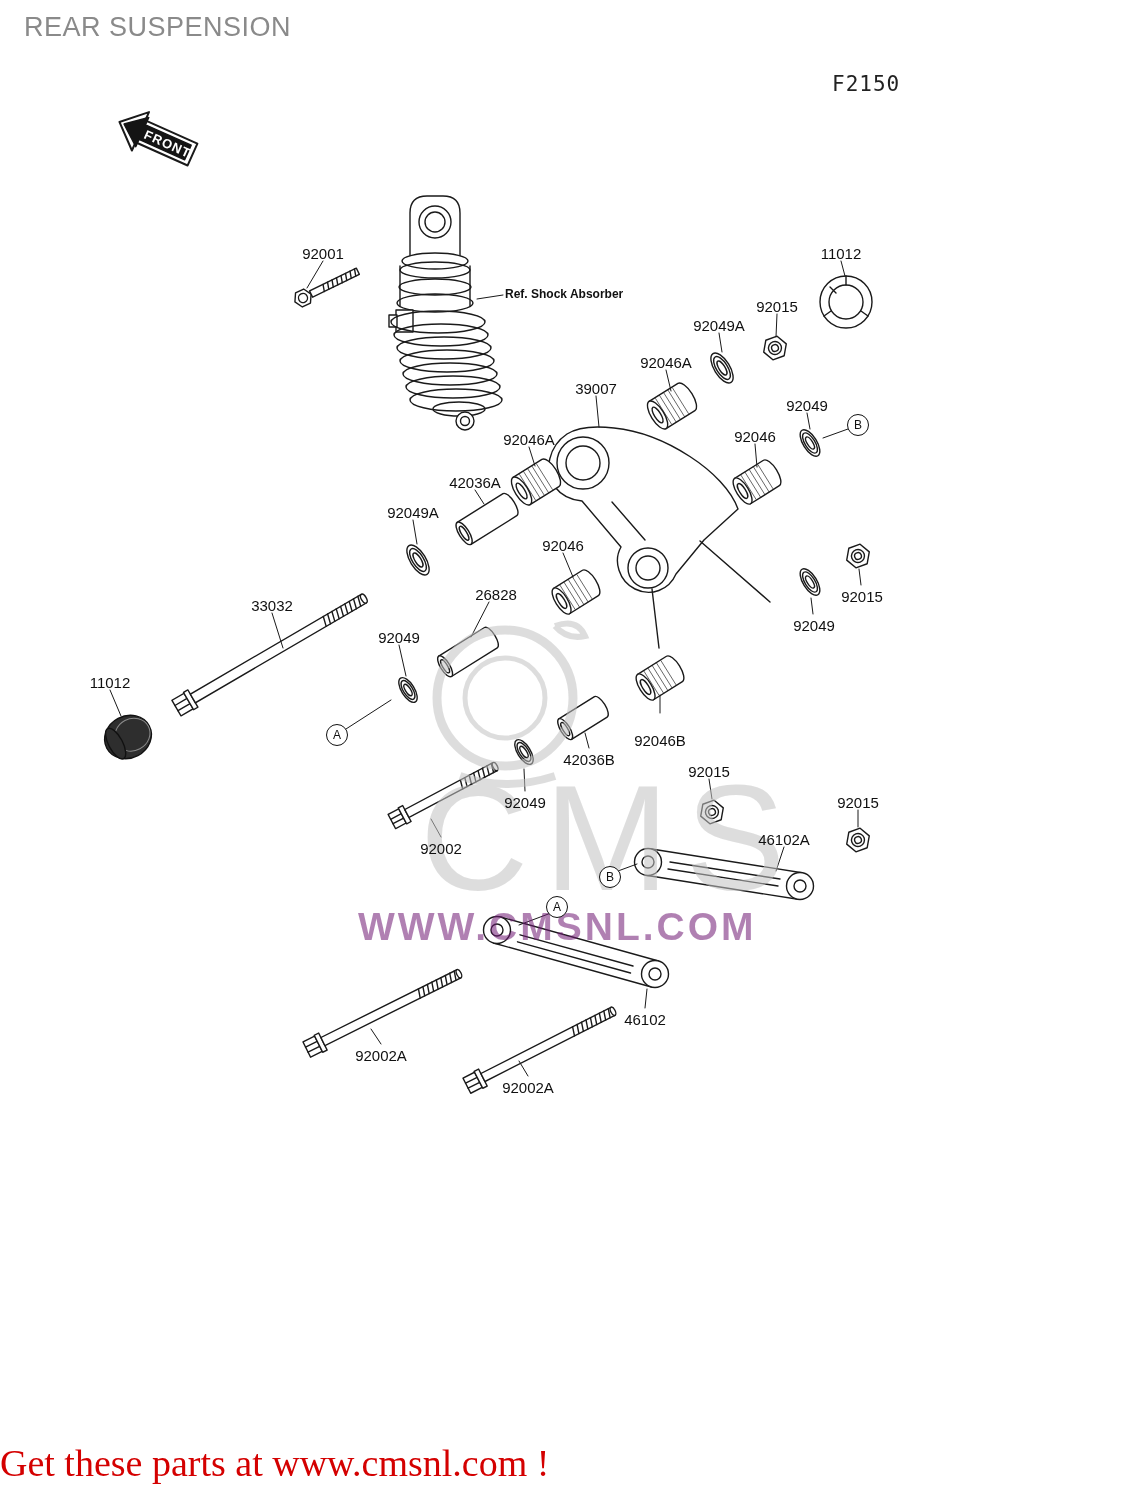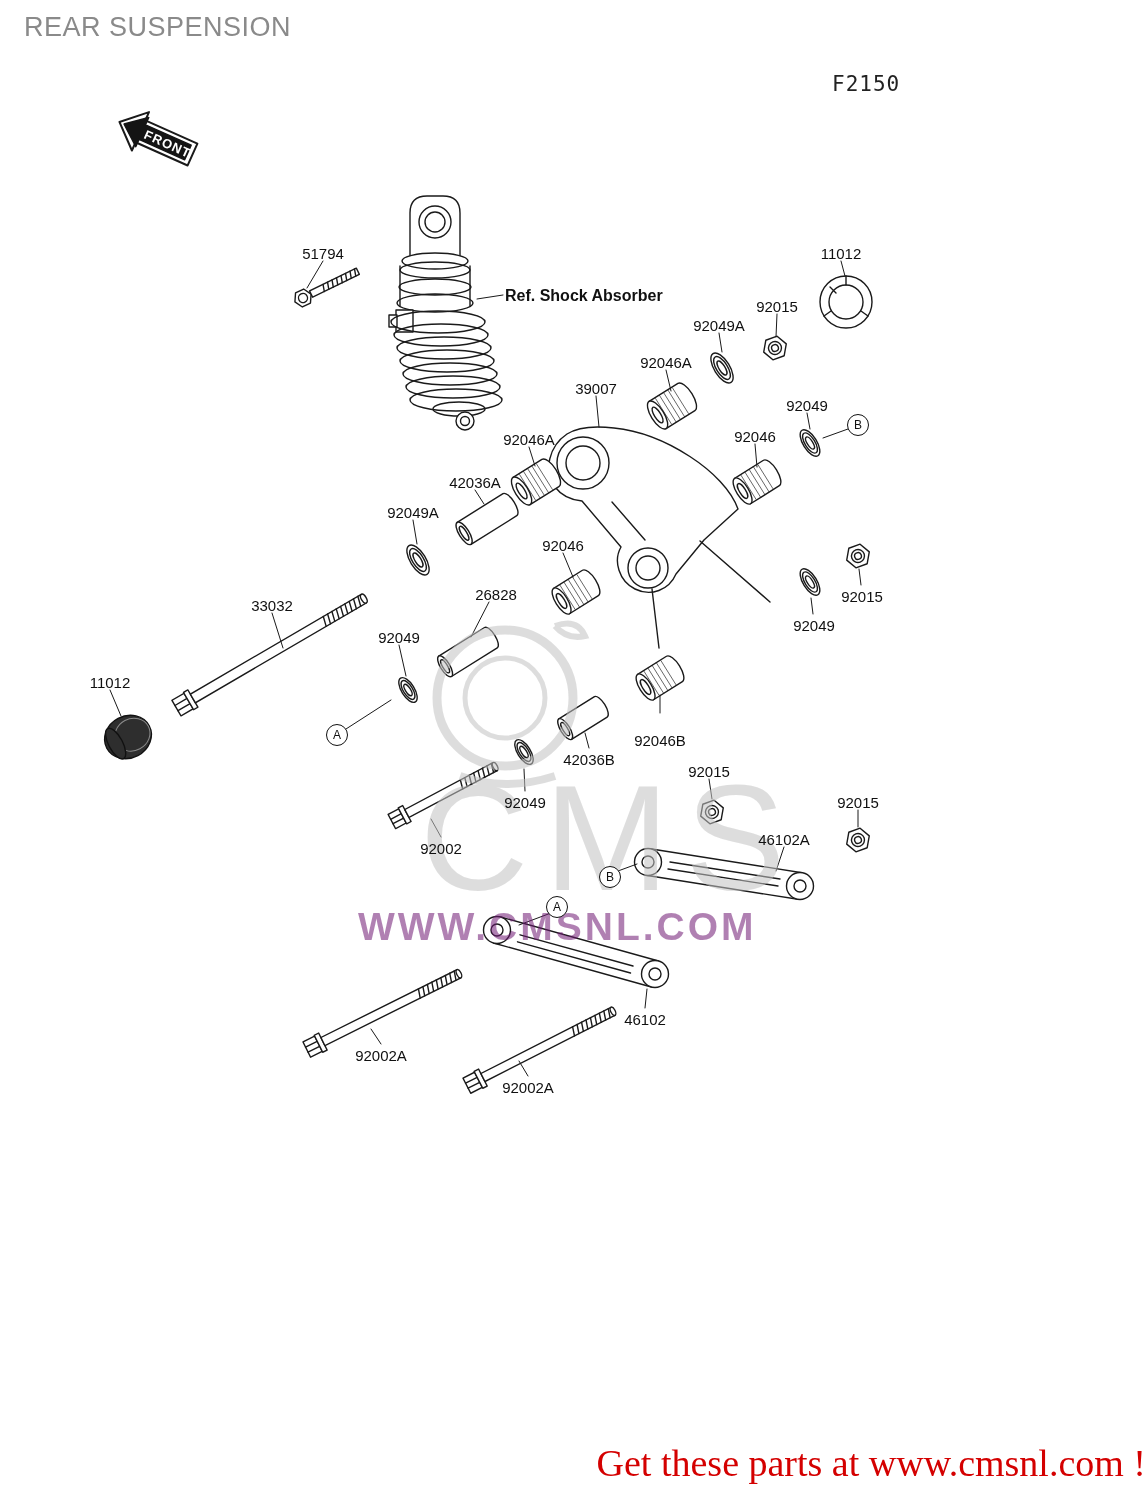--- a/index.html
+++ b/index.html
@@ -4,32 +4,32 @@
 <style>
   html,body{margin:0;padding:0;background:#fff}
   .page{position:relative;width:1146px;height:1500px;background:#fff;overflow:hidden;
         font-family:"Liberation Sans",sans-serif;}
   .title{position:absolute;left:24px;top:12px;font-size:27px;color:#8a8a8a;letter-spacing:.5px;z-index:3}
   .figcode{position:absolute;left:832px;top:72px;font-family:"DejaVu Sans Mono",monospace;
            font-size:21px;color:#222;letter-spacing:1px;z-index:3}
   .art{position:absolute;left:0;top:0;z-index:1}
   .plabel{position:absolute;transform:translateX(-50%);font-size:15px;color:#101010;
           white-space:nowrap;z-index:3}
-  .reflabel{position:absolute;font-size:16px;font-weight:bold;color:#101010;white-space:nowrap;z-index:3}
+  .reflabel{position:absolute;font-size:12px;font-weight:bold;color:#101010;white-space:nowrap;z-index:3}
   .marker{position:absolute;width:20px;height:20px;margin-left:-11px;margin-top:-11px;
           border:1.5px solid #111;border-radius:50%;background:#fff;display:flex;
           align-items:center;justify-content:center;font-size:12px;color:#111;z-index:3}
   .watermark{position:absolute;left:0;top:0;width:100%;height:100%;pointer-events:none;
              opacity:.55;z-index:2}
   .wm-brand{position:absolute;left:420px;top:752px;font-size:150px;font-weight:normal;
             color:#c3c3c3;letter-spacing:16px}
   .wm-url{position:absolute;left:358px;top:905px;font-size:39px;font-weight:bold;
           color:#701a75;letter-spacing:3px}
   .wm-emblem{position:absolute;left:405px;top:598px}
-  .footer{position:absolute;left:0;top:1441px;width:100%;text-align:right;
+  .footer{position:absolute;left:0;top:1441px;width:100%;text-align:left;
           font-family:"Liberation Serif",serif;font-size:38px;color:#d40000;z-index:3}
 </style>
 </head>
 <body>
 
 <div class="page">
 
   <div class="title">REAR SUSPENSION</div>
   <div class="figcode">F2150</div>
 
@@ -370,21 +370,21 @@
         <path d="M150,28 q22,-8 30,10 q-18,4 -30,-10" stroke-width="6"></path>
         <path d="M55,178 q45,16 95,0" stroke-width="8"></path>
       </g>
     </svg>
     <div class="wm-brand">CMS</div>
     <div class="wm-url">WWW.CMSNL.COM</div>
   </div>
 
   <span class="reflabel" style="left:505px;top:287px">Ref. Shock Absorber</span>
 
-  <span class="plabel" style="left:323px;top:245px">51794</span>
+  <span class="plabel" style="left:323px;top:245px">92001</span>
   <span class="plabel" style="left:841px;top:245px">11012</span>
   <span class="plabel" style="left:777px;top:298px">92015</span>
   <span class="plabel" style="left:719px;top:317px">92049A</span>
   <span class="plabel" style="left:666px;top:354px">92046A</span>
   <span class="plabel" style="left:596px;top:380px">39007</span>
   <span class="plabel" style="left:807px;top:397px">92049</span>
   <span class="plabel" style="left:529px;top:431px">92046A</span>
   <span class="plabel" style="left:755px;top:428px">92046</span>
   <span class="plabel" style="left:475px;top:474px">42036A</span>
   <span class="plabel" style="left:413px;top:504px">92049A</span>

